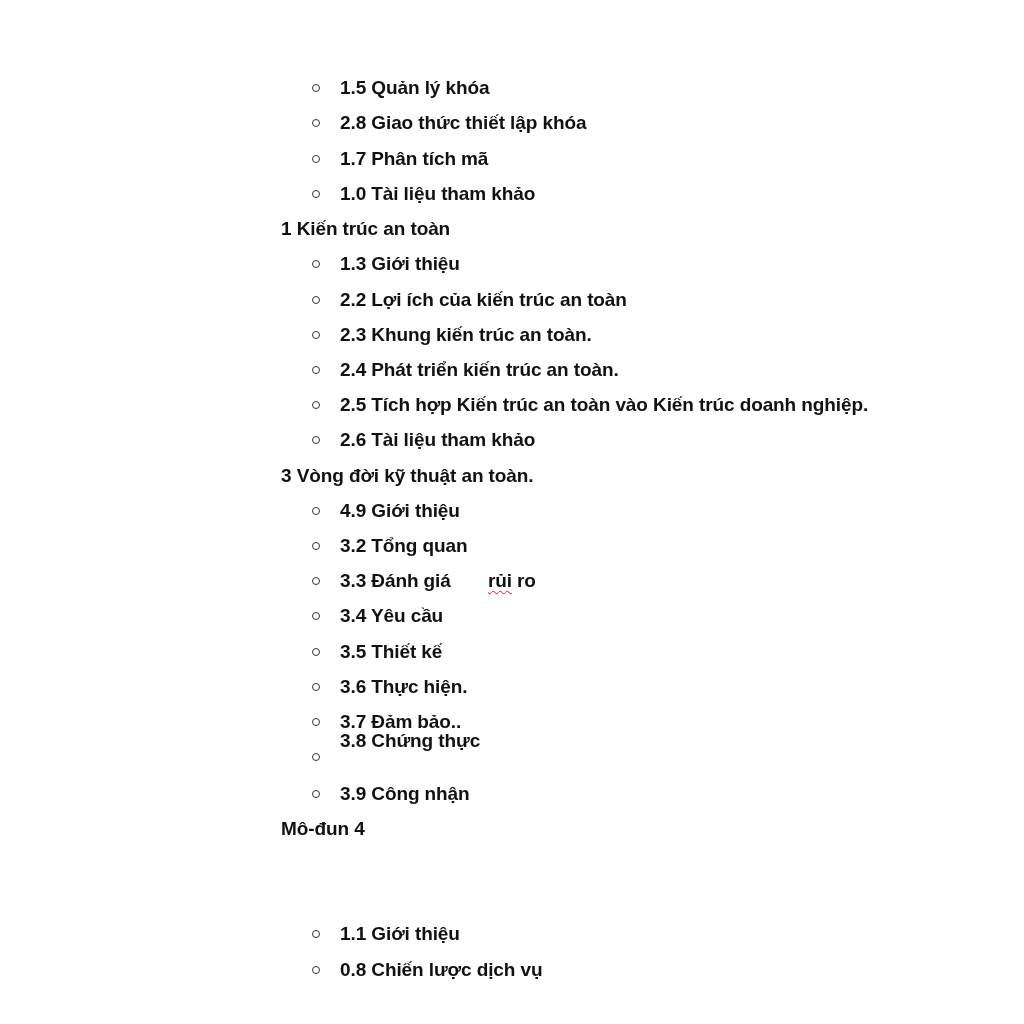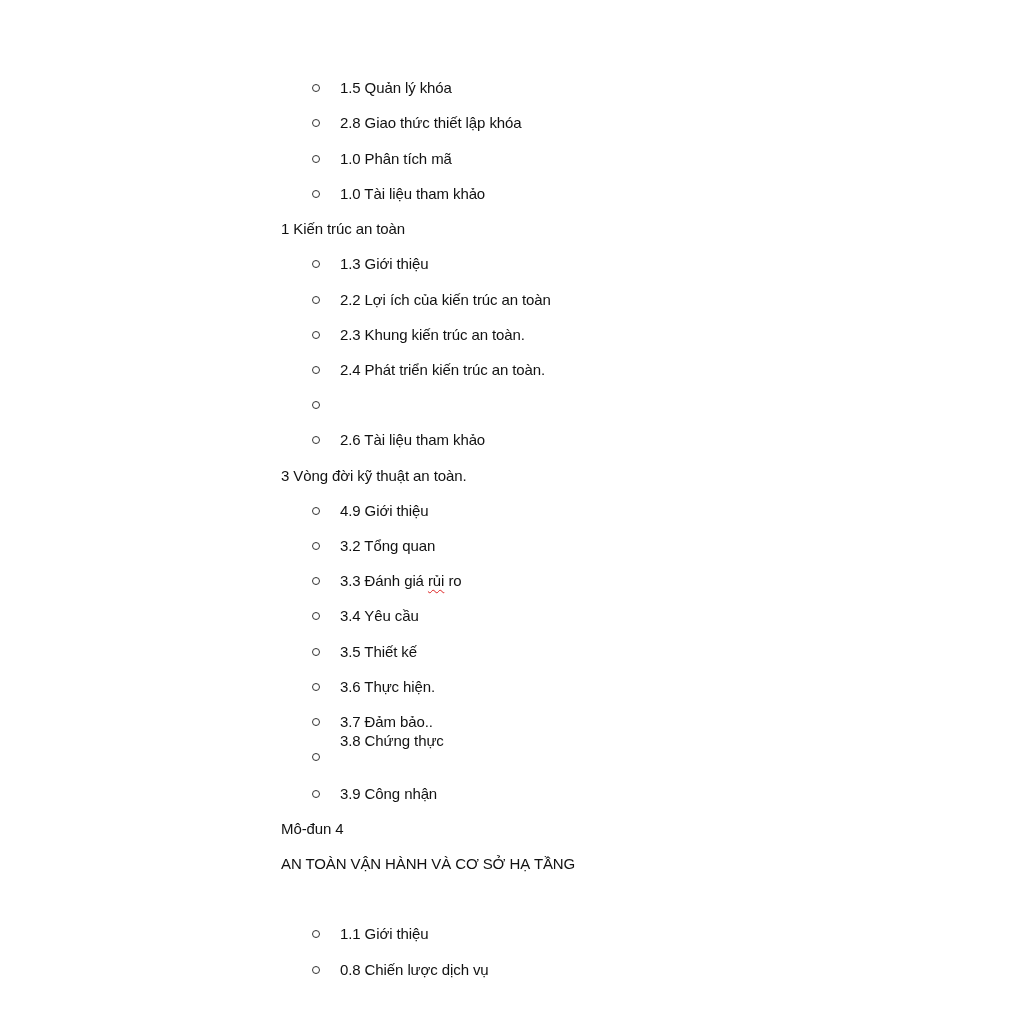--- a/index.html
+++ b/index.html
@@ -17,22 +17,22 @@
     }
     .page {
       position: absolute;
       left: 0;
       top: 0;
       width: 1024px;
       height: 1024px;
     }
     .line {
       position: absolute;
-      font-size: 15px;
-      font-weight: normal;
+      font-size: 19px;
+      font-weight: bold;
       white-space: nowrap;
       line-height: 18px;
       letter-spacing: -0.1px;
     }
     .heading {
       left: 281px;
     }
     .item {
       left: 340px;
     }
@@ -42,54 +42,56 @@
       width: 6px;
       height: 6px;
       border: 1px solid #333333;
       border-radius: 50%;
       background: #ffffff;
     }
     .spell {
       text-decoration: underline wavy #d22;
       text-decoration-thickness: 1px;
       text-underline-offset: 3px;
+      margin-left: 32px;
     }
   </style>
 </head>
 <body>
 
 <div class="page">
 
   <span class="bullet" style="top:84px"></span>
   <div class="line item" style="top:79px">1.5 Quản lý khóa</div>
 
   <span class="bullet" style="top:119px"></span>
   <div class="line item" style="top:114px">2.8 Giao thức thiết lập khóa</div>
 
   <span class="bullet" style="top:155px"></span>
-  <div class="line item" style="top:150px">1.0 Phân tích mã</div>
+  <div class="line item" style="top:150px">1.7 Phân tích mã</div>
 
   <span class="bullet" style="top:190px"></span>
   <div class="line item" style="top:185px">1.0 Tài liệu tham khảo</div>
 
   <div class="line heading" style="top:220px">1 Kiến trúc an toàn</div>
 
   <span class="bullet" style="top:260px"></span>
   <div class="line item" style="top:255px">1.3 Giới thiệu</div>
 
   <span class="bullet" style="top:296px"></span>
   <div class="line item" style="top:291px">2.2 Lợi ích của kiến trúc an toàn</div>
 
   <span class="bullet" style="top:331px"></span>
   <div class="line item" style="top:326px">2.3 Khung kiến trúc an toàn.</div>
 
   <span class="bullet" style="top:366px"></span>
   <div class="line item" style="top:361px">2.4 Phát triển kiến trúc an toàn.</div>
 
   <span class="bullet" style="top:401px"></span>
+  <div class="line item" style="top:396px">2.5 Tích hợp Kiến trúc an toàn vào Kiến trúc doanh nghiệp.</div>
 
   <span class="bullet" style="top:436px"></span>
   <div class="line item" style="top:431px">2.6 Tài liệu tham khảo</div>
 
   <div class="line heading" style="top:467px">3 Vòng đời kỹ thuật an toàn.</div>
 
   <span class="bullet" style="top:507px"></span>
   <div class="line item" style="top:502px">4.9 Giới thiệu</div>
 
   <span class="bullet" style="top:542px"></span>
@@ -113,21 +115,20 @@
   <div class="line item" style="top:713px">3.7 Đảm bảo..</div>
 
   <span class="bullet" style="top:753px"></span>
   <div class="line item" style="top:732px">3.8 Chứng thực</div>
 
   <span class="bullet" style="top:790px"></span>
   <div class="line item" style="top:785px">3.9 Công nhận</div>
 
   <div class="line heading" style="top:820px">Mô-đun 4</div>
 
-  <div class="line heading" style="top:855px">AN TOÀN VẬN HÀNH VÀ CƠ SỞ HẠ TẦNG</div>
 
 
   <span class="bullet" style="top:930px"></span>
   <div class="line item" style="top:925px">1.1 Giới thiệu</div>
 
   <span class="bullet" style="top:966px"></span>
   <div class="line item" style="top:961px">0.8 Chiến lược dịch vụ</div>
 
 </div>
 

